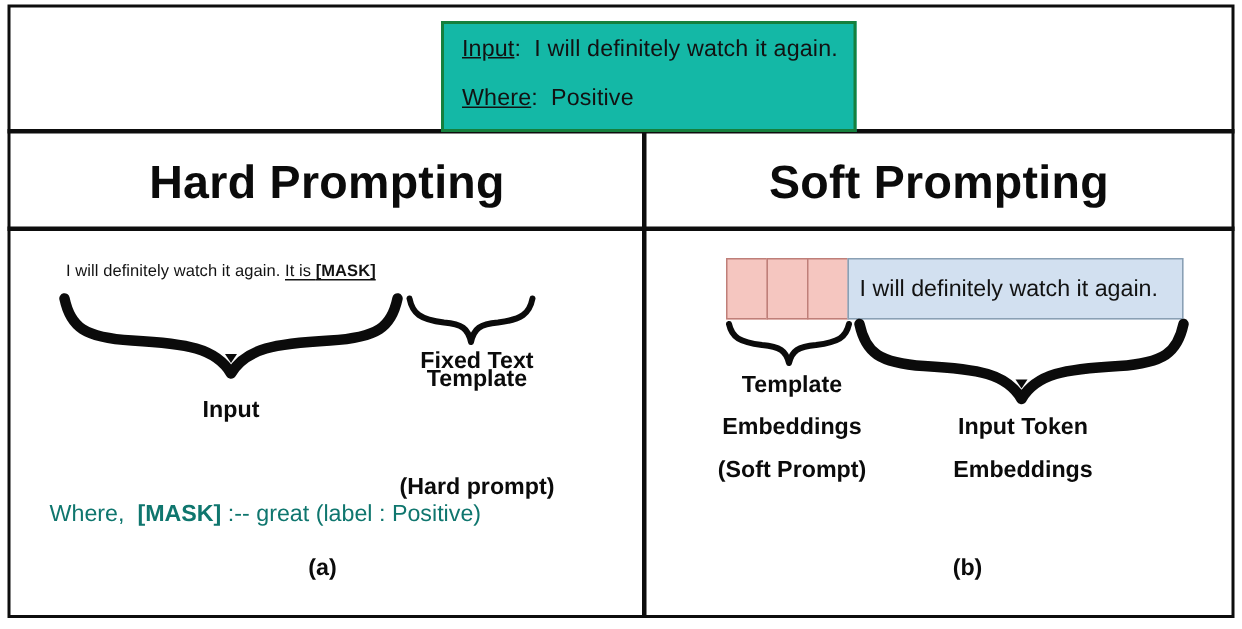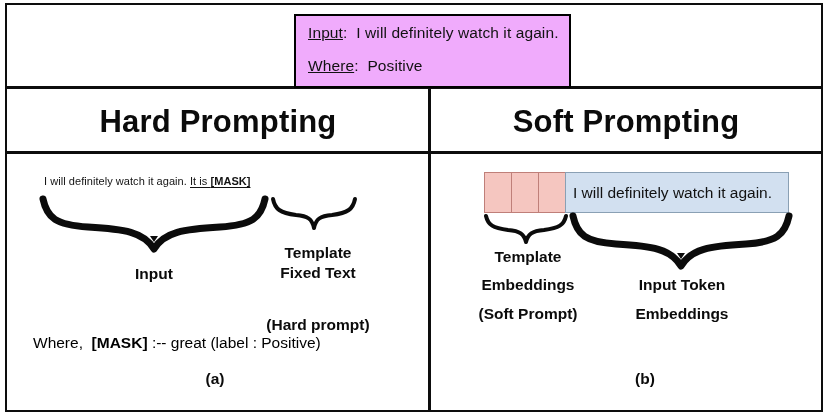--- a/index.html
+++ b/index.html
@@ -47,23 +47,23 @@
   .hrule-headers-bot { left: 5px;  top: 151px; width: 818px; }
   .vrule-center      { left: 428px; top: 86px; height: 326px; }
 
   
   .io-box {
     position: absolute;
     left: 294px;
     top: 14px;
     width: 277px;
     height: 74px;
-    border: 2px solid #000000;
-    box-sizing: border-box;
-    background: #f0abfc;
+    border: 2px solid #15803d;
+    box-sizing: border-box;
+    background: #14b8a6;
   }
   .io-line {
     position: absolute;
     left: 12px;
     font-size: 15.5px;
     color: #121212;
     white-space: nowrap;
     letter-spacing: 0.1px;
   }
   .io-line-1 { top: 8px; }
@@ -116,30 +116,30 @@
 
   .lbl {
     position: absolute;
     font-weight: bold;
     color: #0b0b0b;
     font-size: 15.5px;
     white-space: nowrap;
     text-align: center;
   }
   .lbl-input    { left: 108px; top: 265px; width: 92px; }
-  .lbl-fixed-1  { left: 258px; top: 232px; width: 120px; margin-top: 32px; }
+  .lbl-fixed-1  { left: 258px; top: 232px; width: 120px; }
   .lbl-fixed-2  { left: 258px; top: 244px; width: 120px; text-align: center; }
   .lbl-fixed-3  { left: 248px; top: 292px; width: 140px; margin-top: 24px; }
 
   .where-line {
     position: absolute;
     left: 33px;
     top: 334px;
     font-size: 15.5px;
-    color: #000000;
+    color: #0f766e;
     white-space: nowrap;
   }
   .where-line b { font-weight: bold; }
 
   .subfig {
     position: absolute;
     font-size: 15.5px;
     font-weight: bold;
     color: #0b0b0b;
     text-align: center;

